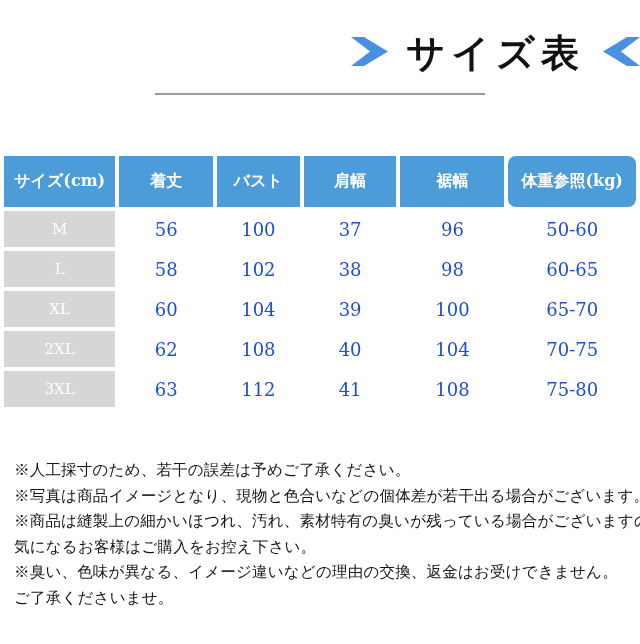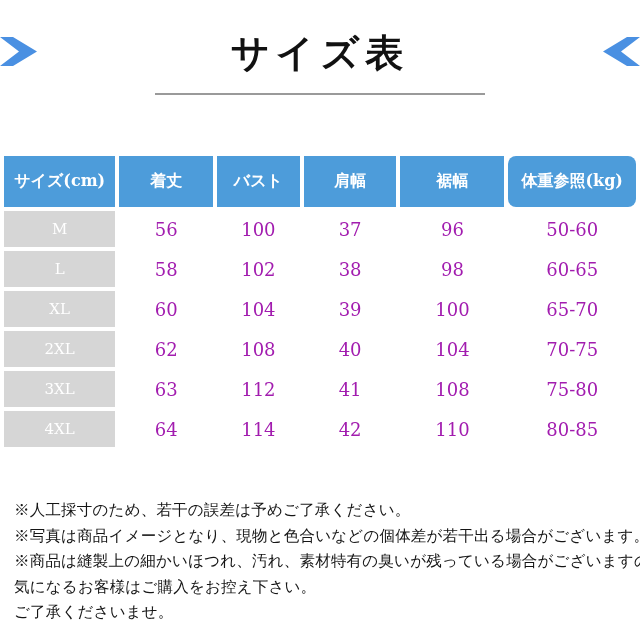--- a/index.html
+++ b/index.html
@@ -13,21 +13,21 @@
   }
   .page {
     width: 640px;
     height: 644px;
     position: relative;
   }
   .title-row {
     padding-top: 30px;
     display: flex;
     align-items: center;
-    justify-content: space-between;
+    justify-content: flex-end;
     gap: 18px;
   }
   .page-title {
     margin: 0;
     font-size: 38px;
     line-height: 46px;
     font-weight: 600;
     letter-spacing: 6px;
     color: #111111;
     font-family: "Liberation Sans", sans-serif;
@@ -74,21 +74,21 @@
     padding: 0;
   }
   td.size-cell {
     background: var(--size-gray, #d6d6d6);
     color: #ffffff;
     font-family: "DejaVu Serif", "Liberation Serif", serif;
     font-size: 15px;
   }
   td.value-cell {
     background: #ffffff;
-    color: #a21caf;
+    color: #1d4ed8;
     font-family: "DejaVu Serif", "Liberation Serif", serif;
     font-size: 18px;
   }
   .notes {
     margin: 46px 20px 0 14px;
   }
   .notes p {
     margin: 0;
     font-size: 15.5px;
     line-height: 25.5px;
@@ -163,32 +163,25 @@
           <td class="value-cell">70-75</td>
         </tr>
         <tr>
           <td class="size-cell">3XL</td>
           <td class="value-cell">63</td>
           <td class="value-cell">112</td>
           <td class="value-cell">41</td>
           <td class="value-cell">108</td>
           <td class="value-cell">75-80</td>
         </tr>
-        <tr>
-          <td class="size-cell">4XL</td>
-          <td class="value-cell">64</td>
-          <td class="value-cell">114</td>
-          <td class="value-cell">42</td>
-          <td class="value-cell">110</td>
-          <td class="value-cell">80-85</td>
-        </tr>
       </tbody>
   </table>
 
   <div class="notes" id="notes">
       <p>※人工採寸のため、若干の誤差は予めご了承ください。</p>
       <p>※写真は商品イメージとなり、現物と色合いなどの個体差が若干出る場合がございます。</p>
       <p>※商品は縫製上の細かいほつれ、汚れ、素材特有の臭いが残っている場合がございますので、</p>
       <p>気になるお客様はご購入をお控え下さい。</p>
+      <p>※臭い、色味が異なる、イメージ違いなどの理由の交換、返金はお受けできません。</p>
       <p>ご了承くださいませ。</p>
     </div>
 
 </div>
 
 </body></html>

